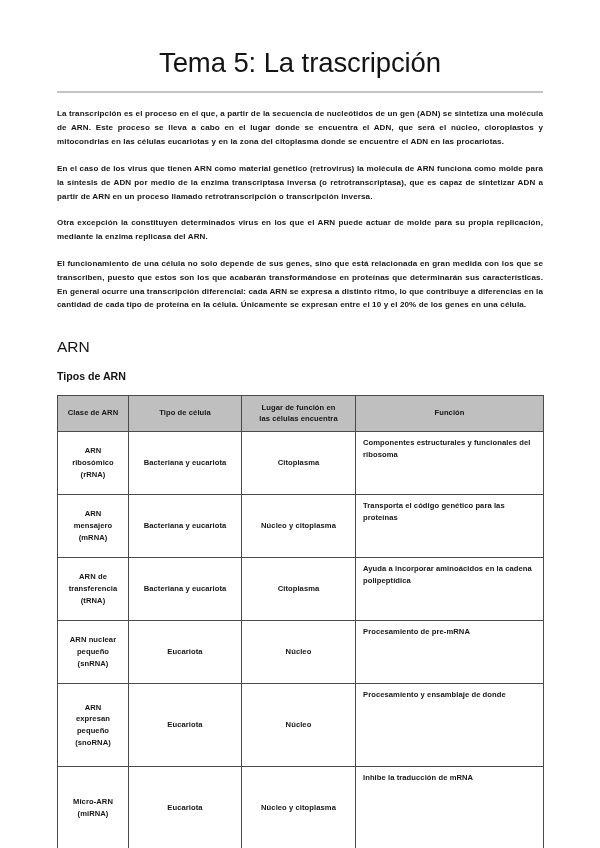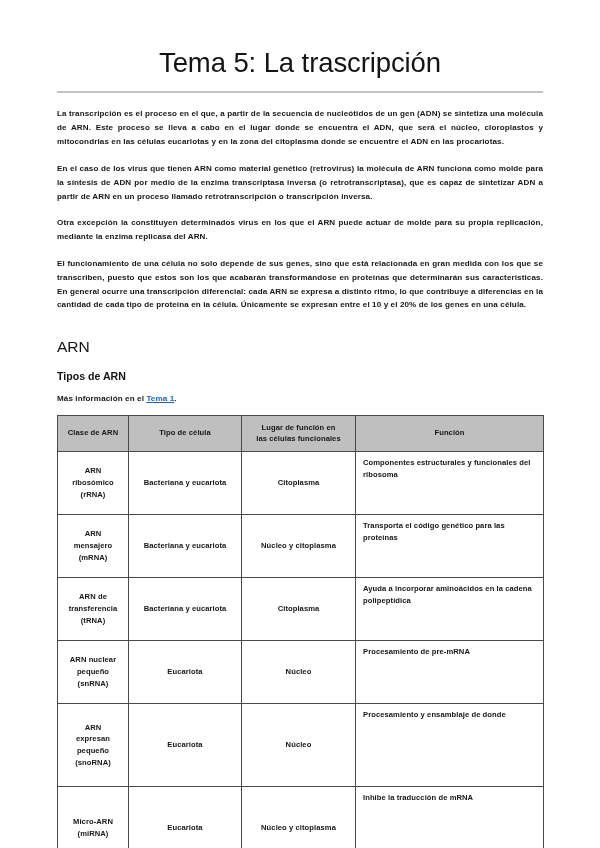--- a/index.html
+++ b/index.html
@@ -129,40 +129,39 @@
   <div class="title-rule"></div>
 
   <p class="para">La transcripción es el proceso en el que, a partir de la secuencia de nucleótidos de un gen (ADN) se sintetiza una molécula de ARN. Este proceso se lleva a cabo en el lugar donde se encuentra el ADN, que será el núcleo, cloroplastos y mitocondrias en las células eucariotas y en la zona del citoplasma donde se encuentre el ADN en las procariotas.</p>
   <p class="para">En el caso de los virus que tienen ARN como material genético (retrovirus) la molécula de ARN funciona como molde para la síntesis de ADN por medio de la enzima transcriptasa inversa (o retrotranscriptasa), que es capaz de sintetizar ADN a partir de ARN en un proceso llamado retrotranscripción o transcripción inversa.</p>
   <p class="para">Otra excepción la constituyen determinados virus en los que el ARN puede actuar de molde para su propia replicación, mediante la enzima replicasa del ARN.</p>
   <p class="para">El funcionamiento de una célula no solo depende de sus genes, sino que está relacionada en gran medida con los que se transcriben, puesto que estos son los que acabarán transformándose en proteínas que determinarán sus características. En general ocurre una transcripción diferencial: cada ARN se expresa a distinto ritmo, lo que contribuye a diferencias en la cantidad de cada tipo de proteína en la célula. Únicamente se expresan entre el 10 y el 20% de los genes en una célula.</p>
 
   <h2 class="section-heading">ARN</h2>
   <h3 class="sub-heading">Tipos de ARN</h3>
 
-  <p class="link-line"><span>Más información en el </span><a class="inline-link" href="#">Tema 1</a><span>.</span></p>
 
   <table class="rna-table">
     <colgroup>
       <col class="c1">
         <col class="c2">
         <col class="c3">
         <col class="c4">
     </colgroup>
     <thead>
       <tr>
         <th>
           <div>Clase de ARN</div>
         </th>
         <th>
           <div>Tipo de célula</div>
         </th>
         <th>
           <div>Lugar de función en</div>
-          <div>las células funcionales</div>
+          <div>las células encuentra</div>
         </th>
         <th>
           <div>Función</div>
         </th>
       </tr>
     </thead>
     <tbody>
 
       <tr class="r-tall">
         <td class="center">

